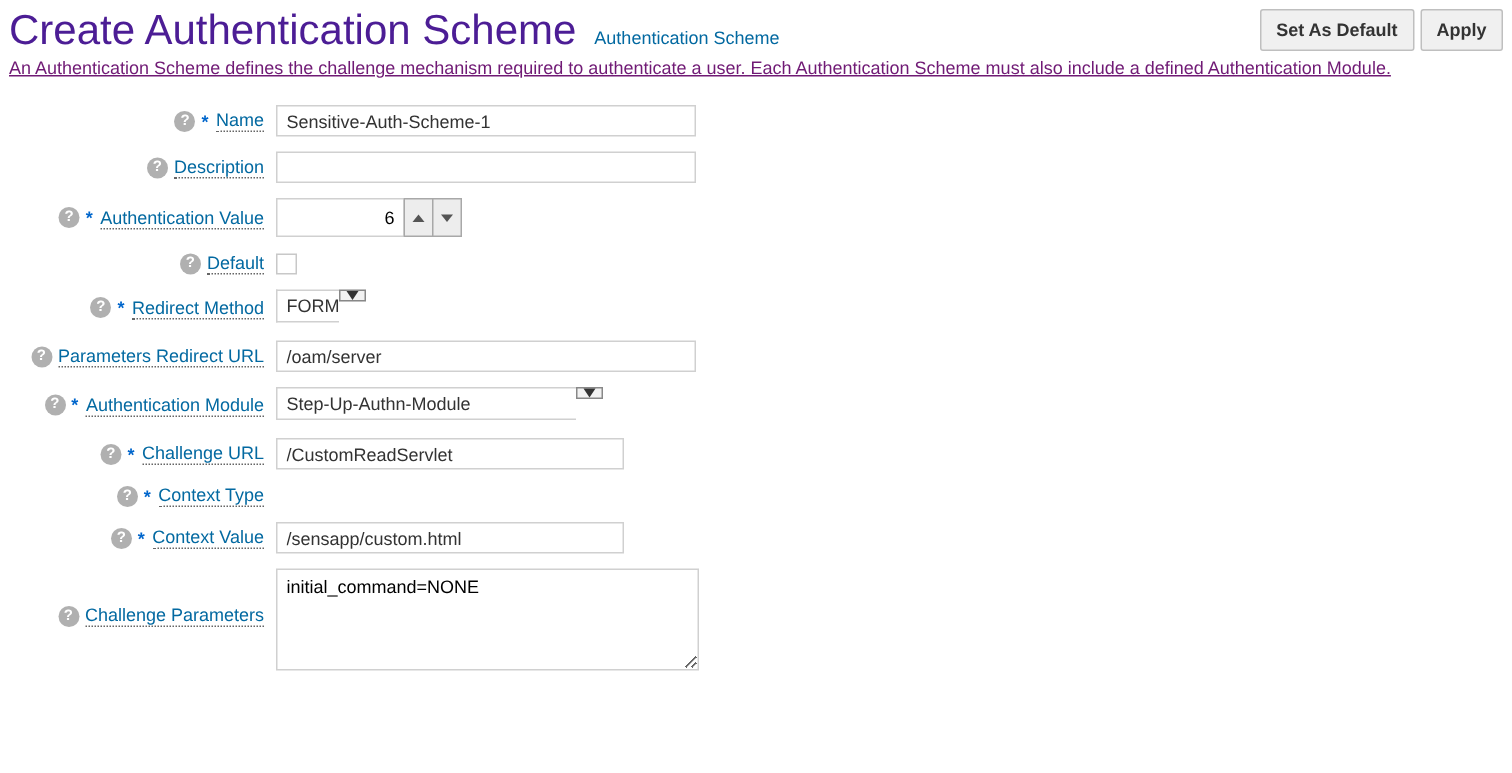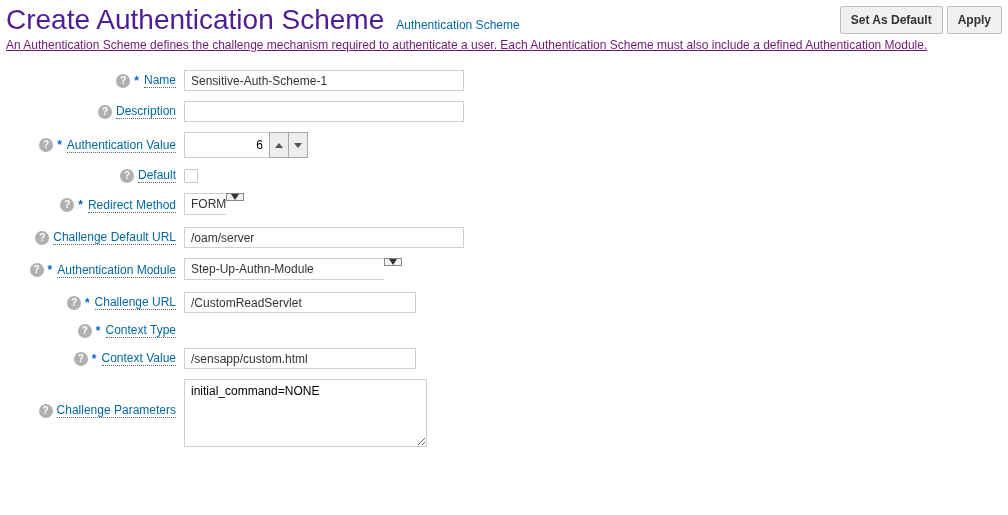--- a/index.html
+++ b/index.html
@@ -167,21 +167,21 @@
   .select-arrow {
     width: 0; height: 0;
     border-left: 4px solid transparent;
     border-right: 4px solid transparent;
     border-top: 6px solid #333;
   }
   .sel-w60  .select-value { width: 42px; }
   .sel-w220 .select-value { width: 200px; }
   .sel-w90  .select-value { width: 70px; }
   .textarea {
-    width: 243px;
+    width: 282px;
     height: 68px;
     border: 1px solid #d0d0d0;
     padding: 4px 6px;
     font-size: 12px;
     font-family: inherit;
     resize: both;
   }
   .form-row.align-top { align-items: flex-start; }
   .form-row.align-top .label-cell { padding-top: 24px; }
 </style>
@@ -255,21 +255,21 @@
       <span class="select-value">FORM</span>
       <span class="select-btn">
           <span class="select-arrow"></span>
         </span>
     </div>
   </div>
 
   <div class="form-row">
     <div class="label-cell">
       <span class="help-icon">?</span>
-      <span class="field-label">Challenge Default URL</span>
+      <span class="field-label">Parameters Redirect URL</span>
     </div>
     <input type="text" class="text-input w280" value="/oam/server" style="">
   </div>
 
   <div class="form-row">
     <div class="label-cell">
       <span class="help-icon">?</span>
       <span class="req-star">*</span>
       <span class="field-label">Authentication Module</span>
     </div>

